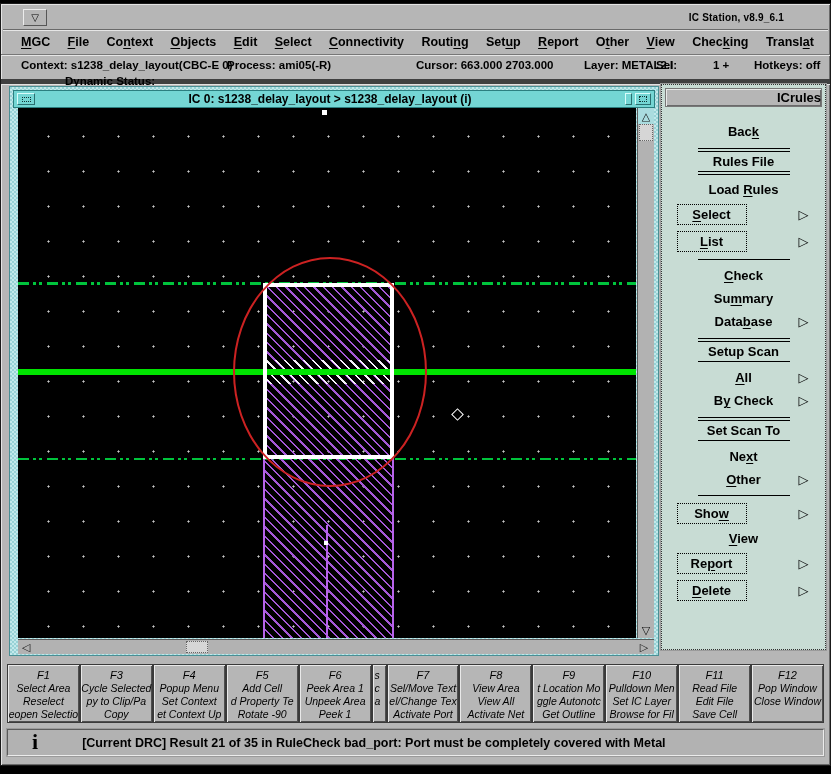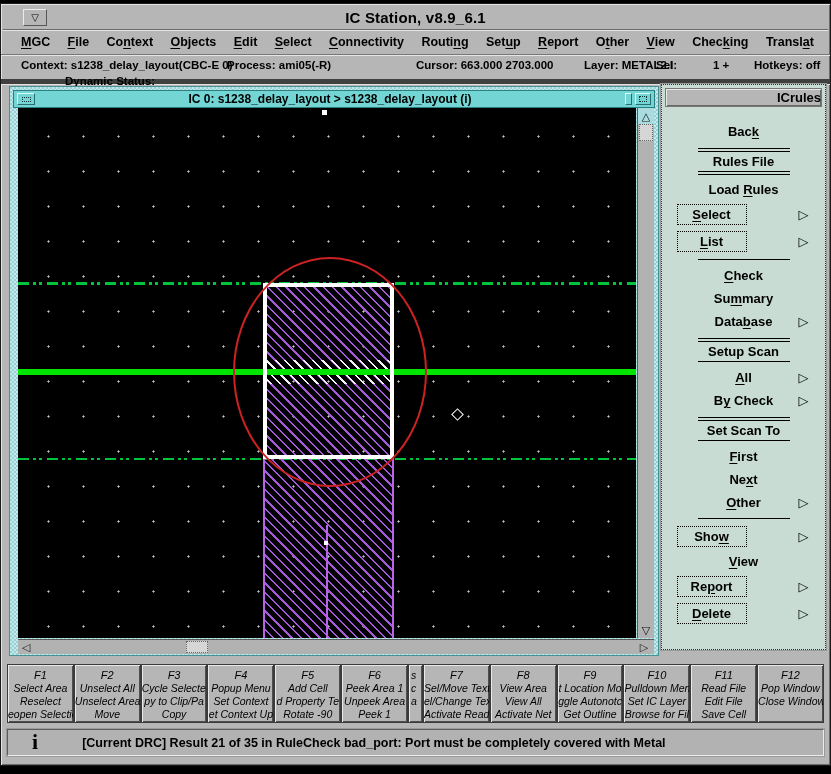--- a/index.html
+++ b/index.html
@@ -15,21 +15,21 @@
 
   #main-window{position:absolute;left:0;top:3px;width:831px;height:763px;background:var(--chrome);
     border:1px solid #1a1a1a;box-shadow:inset 1px 1px 0 #e4e4e4, inset -1px -1px 0 #6a6a6a;}
 
   
   #titlebar{height:24px;margin:2px 2px 0 2px;display:flex;align-items:center;
     border-bottom:1px solid #6a6a6a;box-shadow:0 1px 0 #e6e6e6;}
   #win-menu-btn{width:24px;height:17px;margin-left:20px;background:var(--chrome);
     display:flex;align-items:center;justify-content:center;font-size:10px;font-weight:bold;
     font-family:"DejaVu Sans",sans-serif;}
-  #win-title{flex:1;text-align:center;font-weight:bold;font-size:15px;letter-spacing:.2px;}
+  #win-title{flex:1;text-align:right;font-weight:bold;font-size:10px;letter-spacing:.2px;}
   #titlebar .spacer{width:44px;}
 
   
   #menu-bar{height:25px;display:flex;align-items:center;justify-content:space-between;
     padding:0 16px 0 20px;border-bottom:1px solid #777;box-shadow:0 1px 0 #e6e6e6;
     font-weight:bold;font-size:12.5px;white-space:nowrap;}
   .menu-item{cursor:default;}
   .mn{text-decoration:underline;text-underline-offset:2px;}
 
   
@@ -262,23 +262,20 @@
           <div class="p-row">
             <span class="p-label">B<span class="mn">y</span> Check</span>
             <span class="p-arrow">▷</span>
           </div>
           <div class="p-sec">
             <div class="dbl"></div>
             <div class="p-sec-label">Set Scan To</div>
             <div class="sgl-t"></div>
           </div>
           <div class="p-row">
-            <span class="p-label"><span class="mn">F</span>irst</span>
-          </div>
-          <div class="p-row">
             <span class="p-label">Ne<span class="mn">x</span>t</span>
           </div>
           <div class="p-row">
             <span class="p-label"><span class="mn">O</span>ther</span>
             <span class="p-arrow">▷</span>
           </div>
           <div class="sgl"></div>
           <div class="p-row boxed">
             <div class="p-btn">Sho<span class="mn">w</span></div>
             <span class="p-arrow">▷</span>
@@ -298,26 +295,20 @@
     </div>
 
   </div>
 
   <div id="fkey-bar">
       <div class="fk">
         <div class="fk-key">F1</div>
         <div class="fk-line">Select Area</div>
         <div class="fk-line">Reselect</div>
         <div class="fk-line">eopen Selectio</div>
-      </div>
-      <div class="fk">
-        <div class="fk-key">F2</div>
-        <div class="fk-line">Unselect All</div>
-        <div class="fk-line">Unselect Area</div>
-        <div class="fk-line">Move</div>
       </div>
       <div class="fk">
         <div class="fk-key">F3</div>
         <div class="fk-line">Cycle Selected</div>
         <div class="fk-line">py to Clip/Pa</div>
         <div class="fk-line">Copy</div>
       </div>
       <div class="fk">
         <div class="fk-key">F4</div>
         <div class="fk-line">Popup Menu</div>
@@ -339,21 +330,21 @@
       <div class="fk fk-sliver">
         <div class="fk-key"></div>
         <div class="fk-line">s</div>
         <div class="fk-line">c</div>
         <div class="fk-line">a</div>
       </div>
       <div class="fk">
         <div class="fk-key">F7</div>
         <div class="fk-line">Sel/Move Text</div>
         <div class="fk-line">el/Change Tex</div>
-        <div class="fk-line">Activate Read</div>
+        <div class="fk-line">Activate Port</div>
       </div>
       <div class="fk">
         <div class="fk-key">F8</div>
         <div class="fk-line">View Area</div>
         <div class="fk-line">View All</div>
         <div class="fk-line">Activate Net</div>
       </div>
       <div class="fk">
         <div class="fk-key">F9</div>
         <div class="fk-line">t Location Mo</div>

